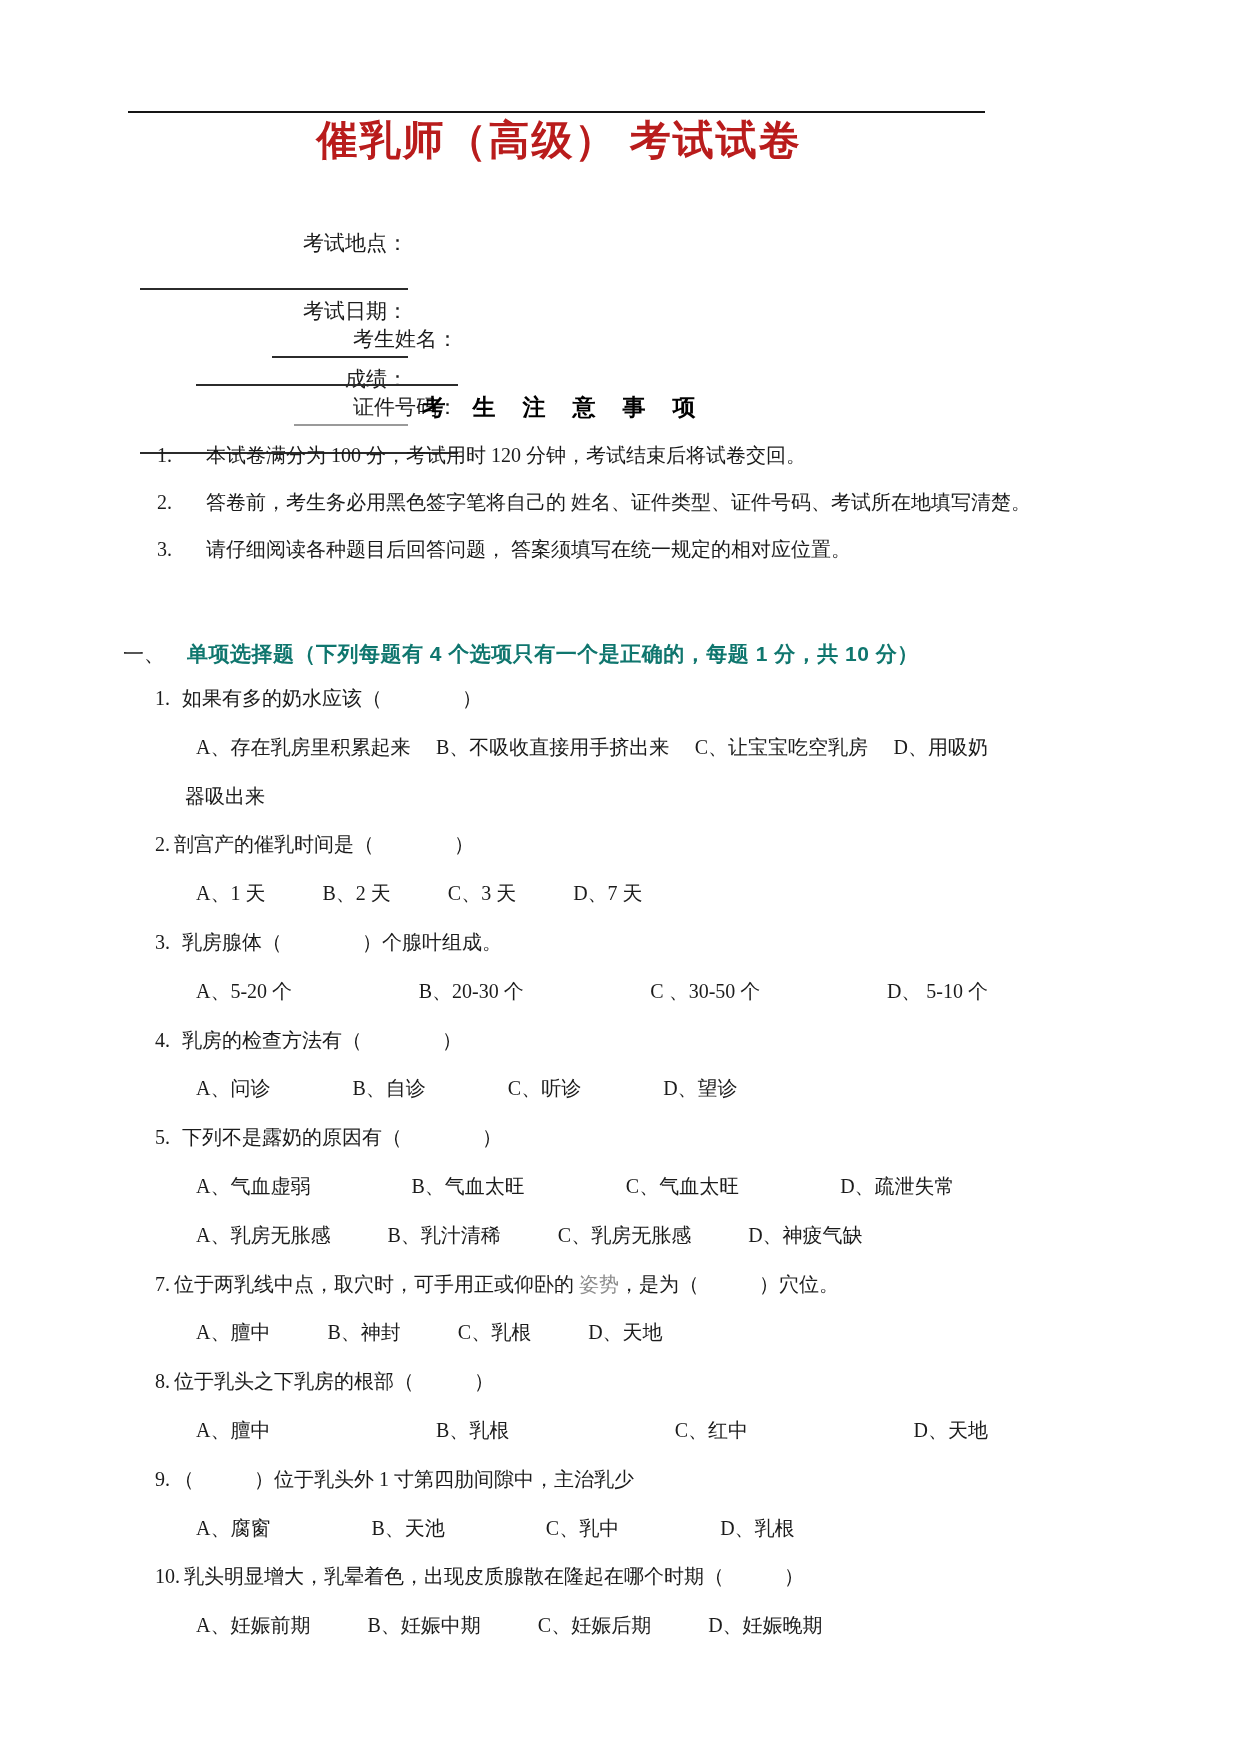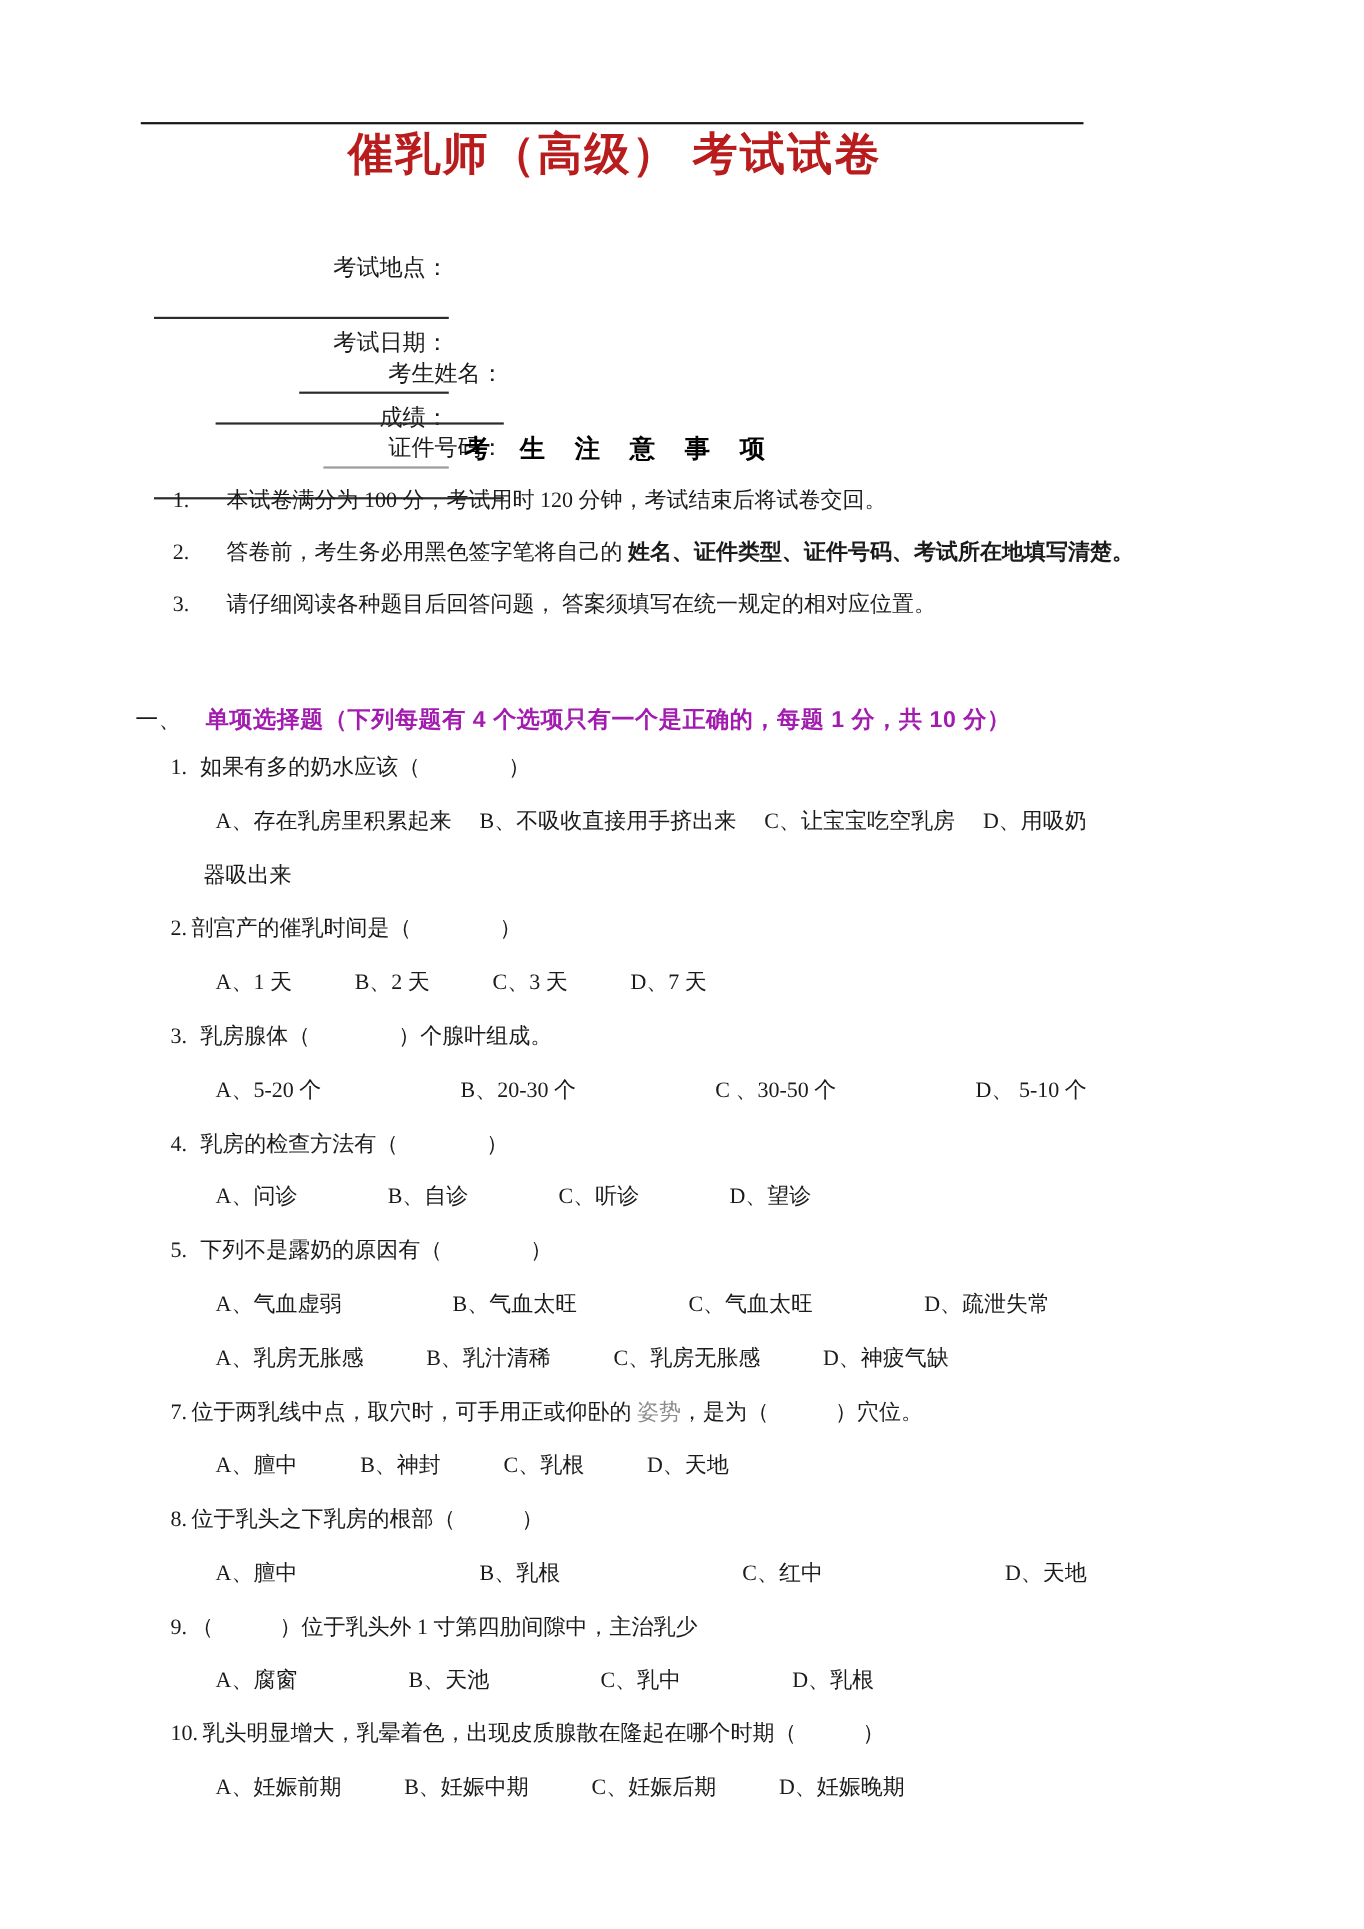--- a/index.html
+++ b/index.html
@@ -41,29 +41,29 @@
     font-family:"Liberation Sans","DejaVu Sans",sans-serif;
     font-size:23px;font-weight:bold;line-height:30px;color:#000000;
     letter-spacing:27px;padding-left:27px;box-sizing:border-box;
   }
   .notices{
     position:absolute;left:133px;top:432px;width:870px;
     font-size:20px;line-height:47px;
   }
   .notice-item{white-space:nowrap;}
   .notice-item .n-num{display:inline-block;width:49px;margin-left:24px;}
-  .notice-item .n-em{font-weight:700;}
+  .notice-item .n-em{font-weight:400;}
   .sec-header{
     position:absolute;left:123px;top:630px;width:880px;
     font-size:21px;line-height:48px;white-space:nowrap;
   }
   .sec-num{display:inline-block;width:64px;}
   .sec-title{
     font-family:"Liberation Sans","DejaVu Sans",sans-serif;
-    font-weight:bold;color:#a21caf;letter-spacing:0.5px;
+    font-weight:bold;color:#0f766e;letter-spacing:0.5px;
   }
   .questions{
     position:absolute;left:133px;top:674px;width:855px;
     font-size:20px;line-height:48.8px;
   }
   .q-line{margin-left:22px;white-space:nowrap;}
   .q-num{margin-right:4px;}
   .q-num.sp{margin-right:12px;}
   .q-opts{
     margin-left:63px;display:flex;flex-wrap:nowrap;column-gap:57px;

